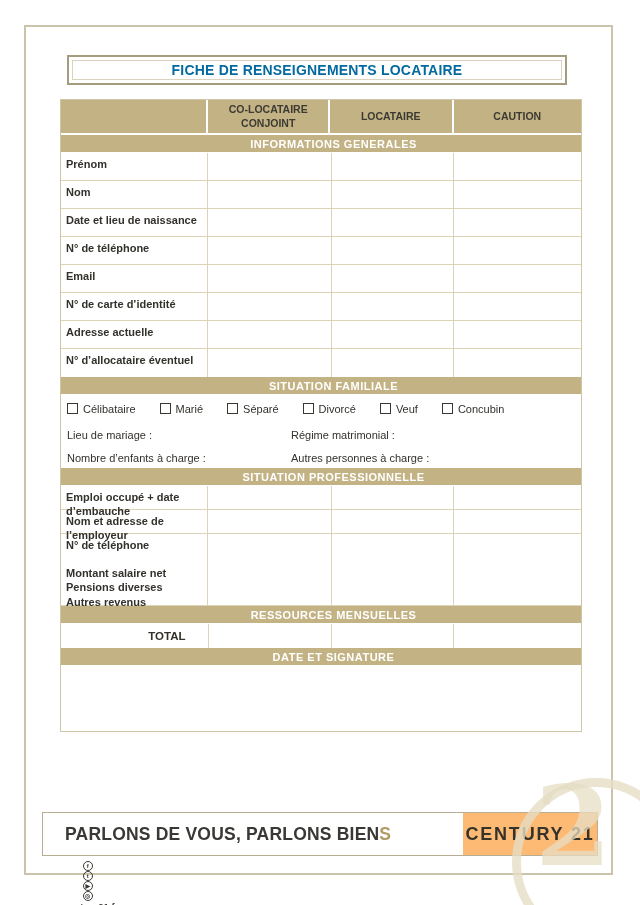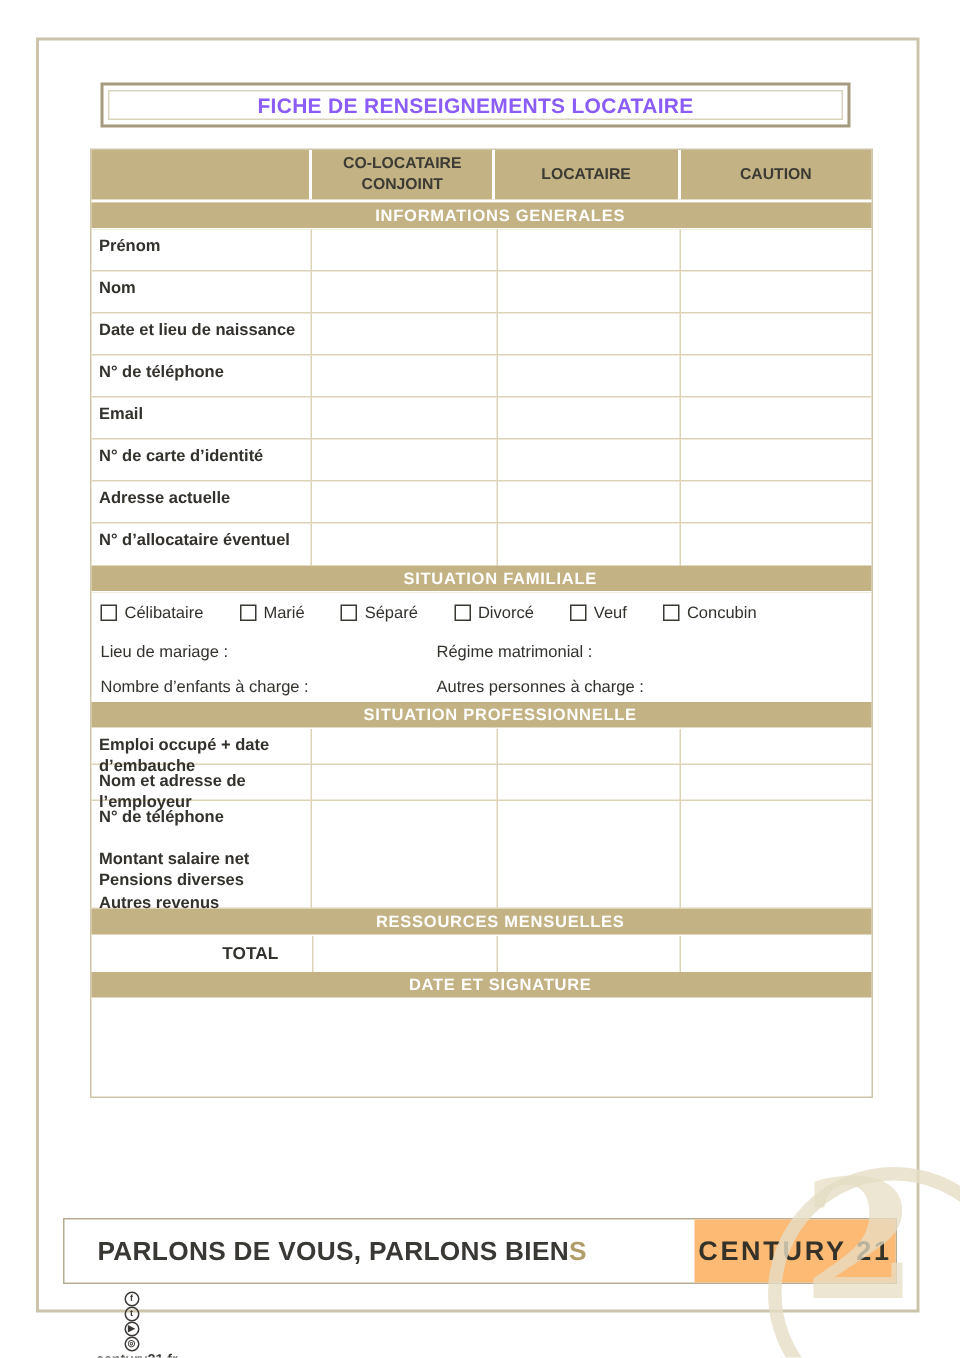--- a/index.html
+++ b/index.html
@@ -12,21 +12,21 @@
     position:absolute;left:24px;top:25px;width:589px;height:850px;
     border:2px solid #ccc4aa;box-sizing:border-box;background:#fff;
   }
   
   .title-box{
     position:absolute;left:67px;top:55px;width:500px;height:30px;
     box-sizing:border-box;border:2px solid #a59c80;background:#fff;
     box-shadow:inset 0 0 0 3px #fff, inset 0 0 0 4px #d9d3bf;
     display:flex;align-items:center;justify-content:center;z-index:2;
   }
-  .title-box span{font-weight:bold;font-size:14px;color:#8b5cf6;letter-spacing:.2px;}
+  .title-box span{font-weight:bold;font-size:14px;color:#0369a1;letter-spacing:.2px;}
   
   .form-table{
     position:absolute;left:60px;top:99px;width:522px;
     box-sizing:border-box;border:1px solid #cfc5a7;background:#fff;z-index:2;
   }
   .row{display:flex;}
   .cell{box-sizing:border-box;}
   .c0{width:148px;} .c1{width:124px;} .c2{width:122px;} .c3{width:128px;}
   .vline{border-right:1px solid #ddd3b6;}
   .hline{border-bottom:1px solid #ddd3b6;}

